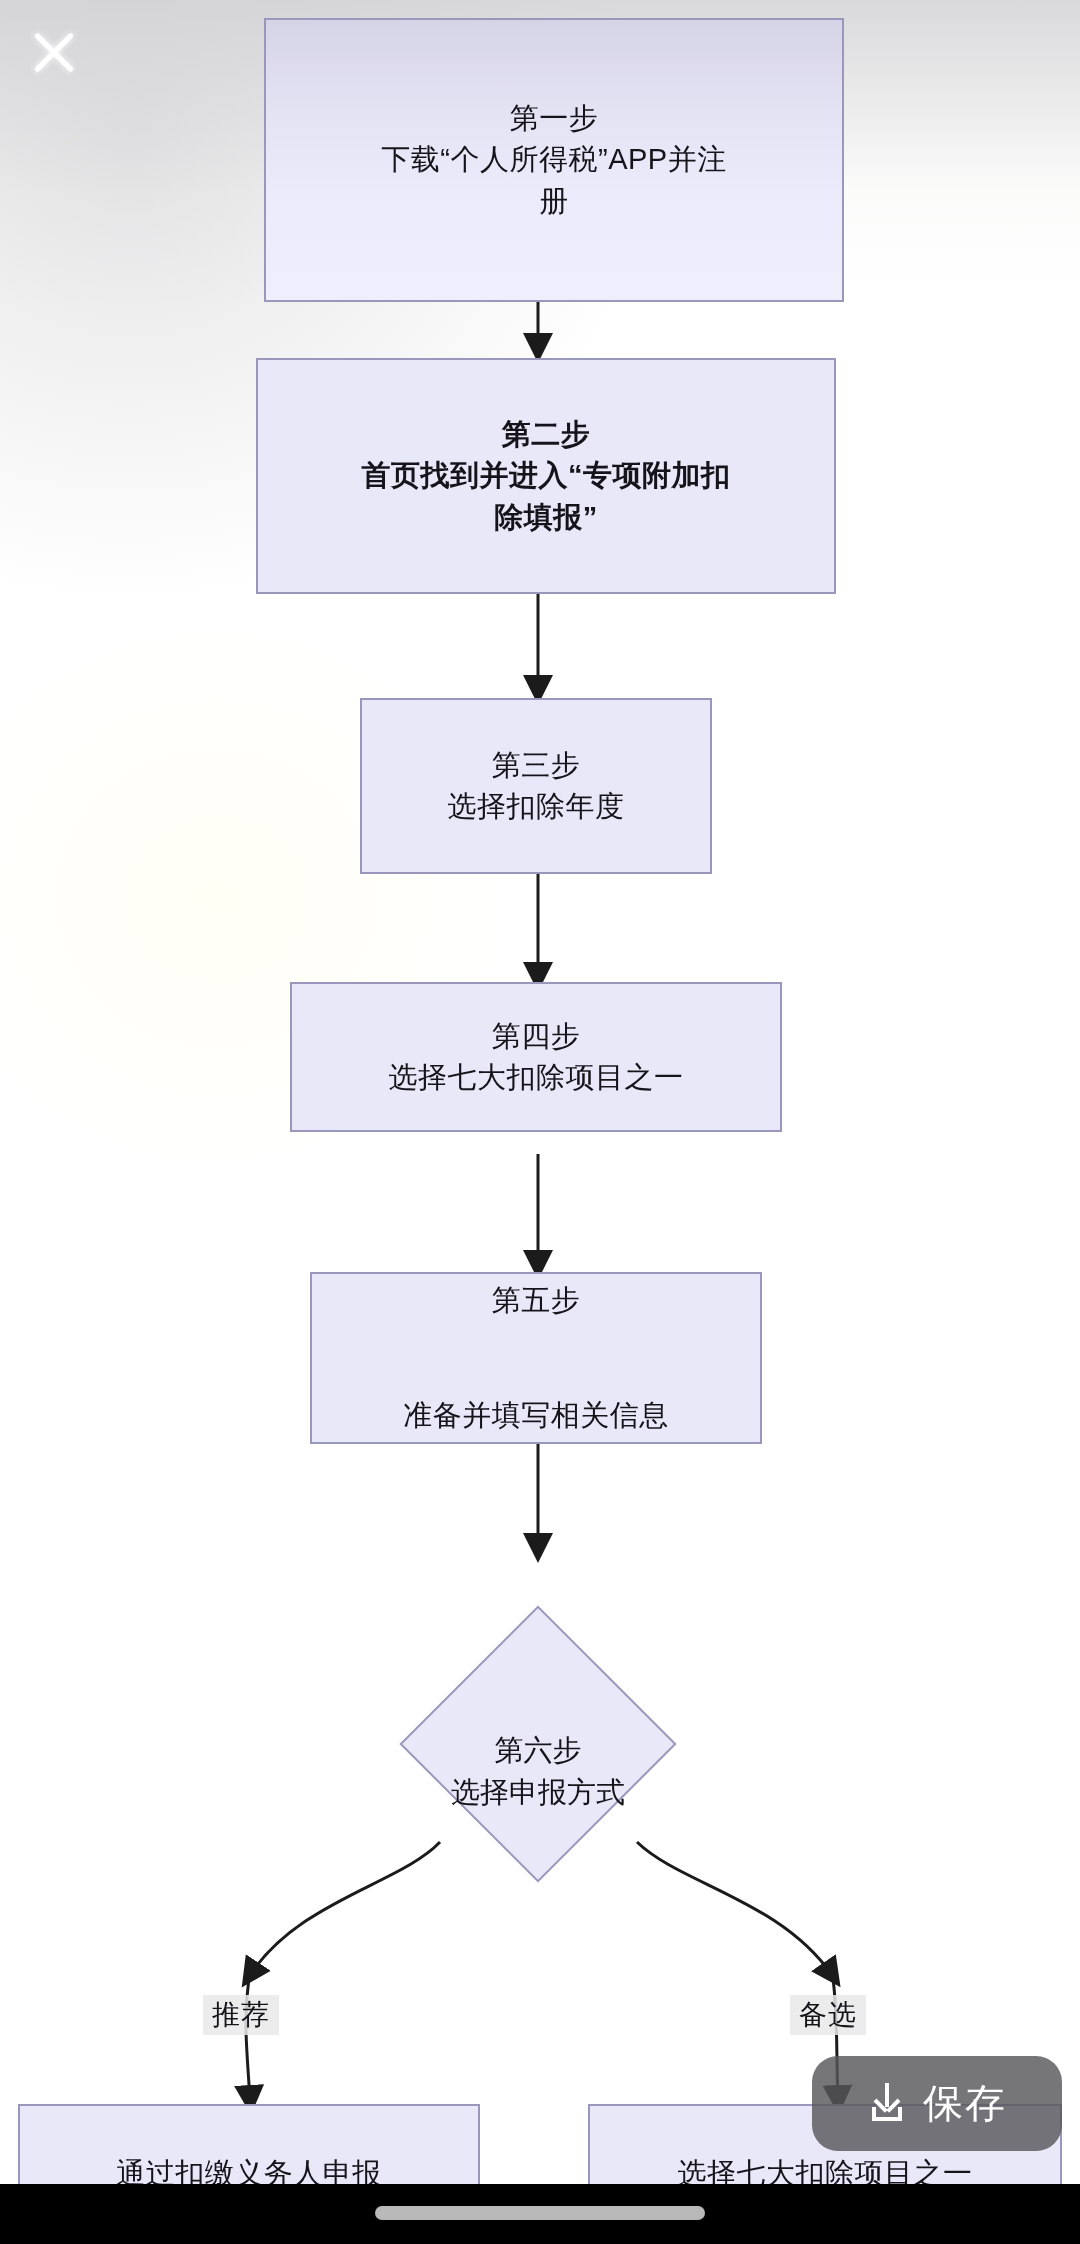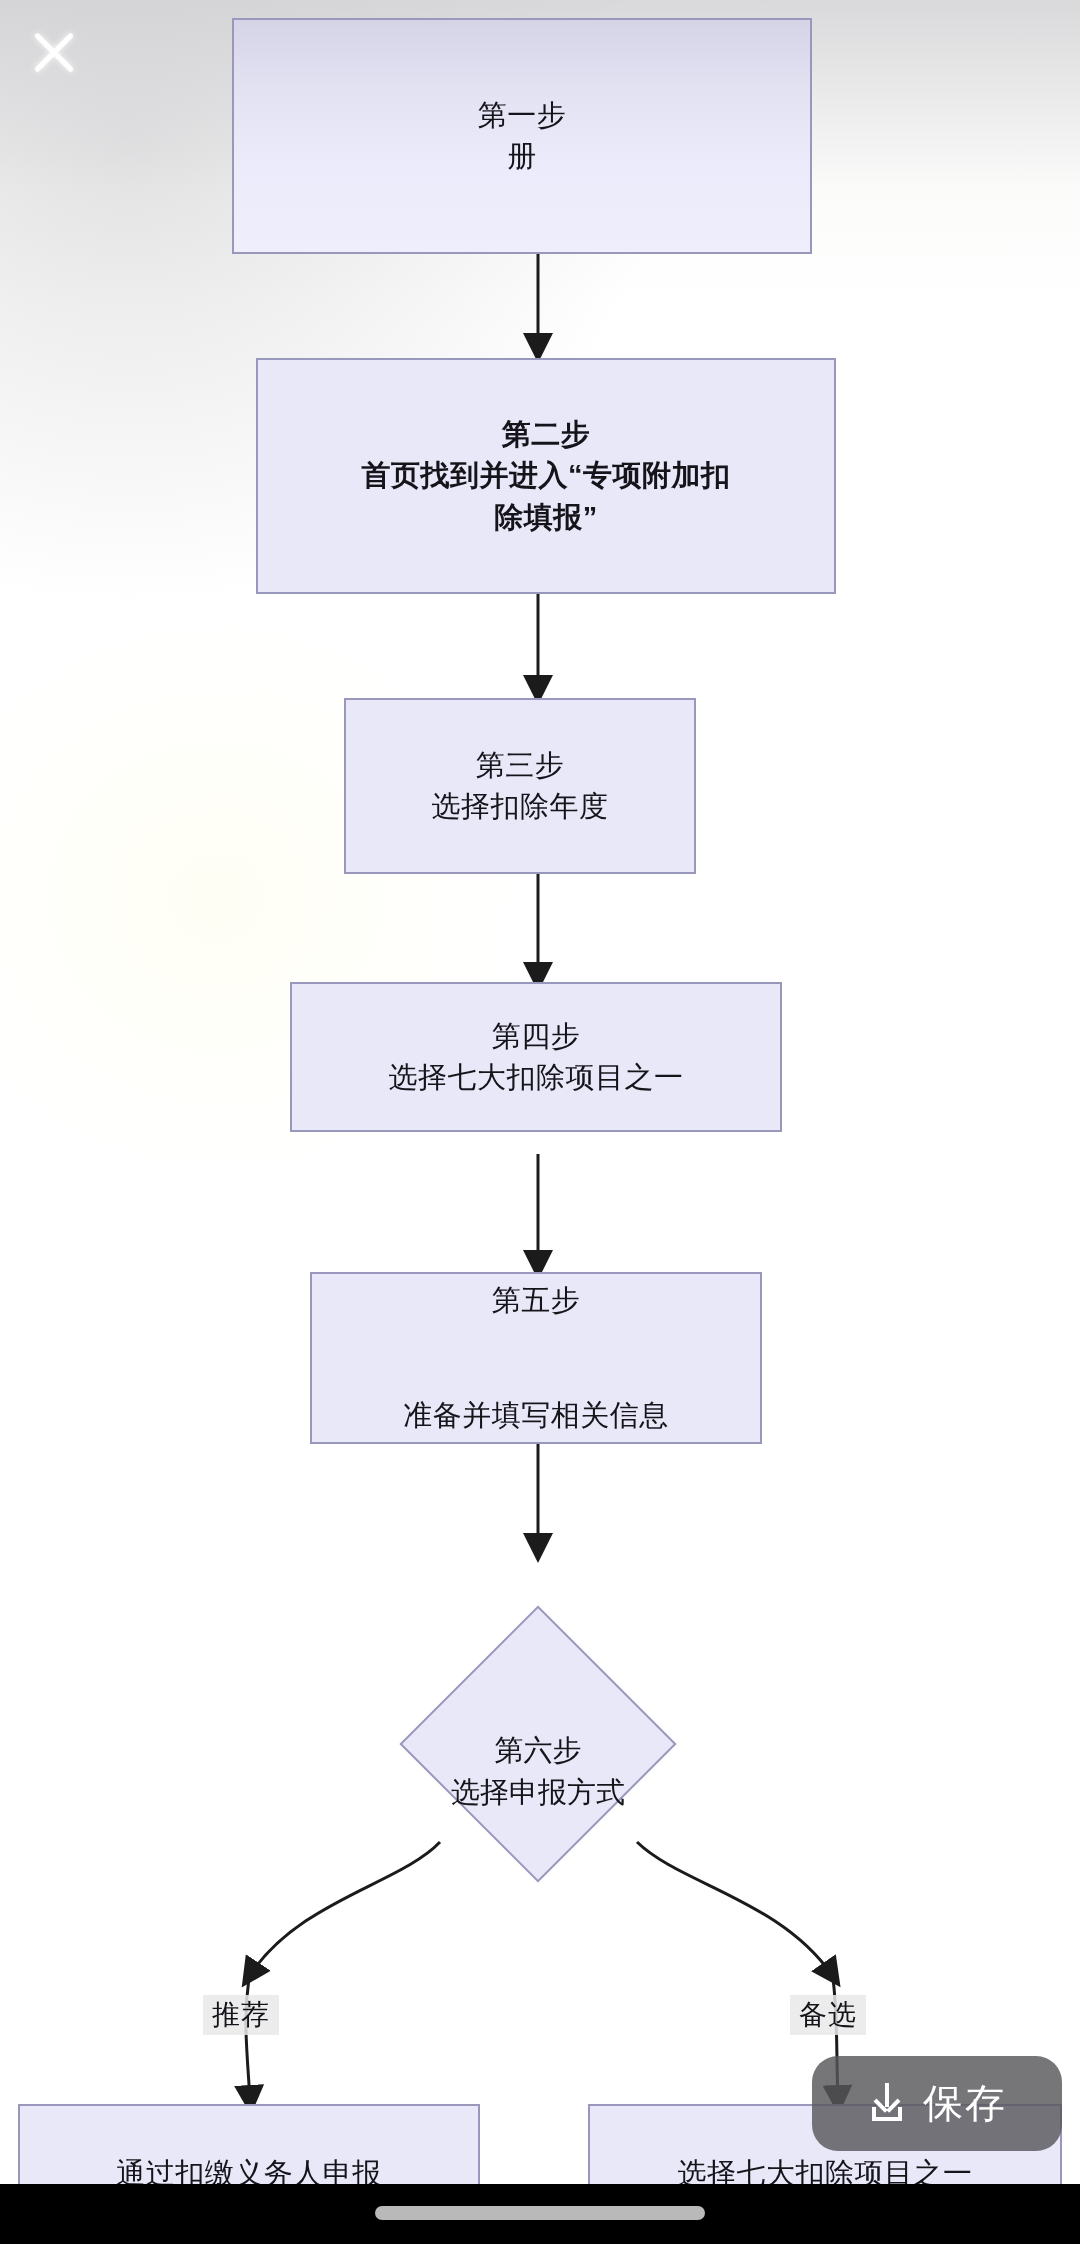--- a/index.html
+++ b/index.html
@@ -147,32 +147,33 @@
         <path d="M538,874 L538,977"></path>
         <path d="M538,1154 L538,1265"></path>
         <path d="M538,1443 L538,1548"></path>
         <path d="M440,1842 C400,1884 300,1900 250,1975"></path>
         <path d="M637,1842 C680,1884 780,1900 832,1975"></path>
         <path d="M249,1978 C243,2020 247,2050 250,2100"></path>
         <path d="M833,1978 C838,2020 836,2050 838,2100"></path>
       </g>
     </svg>
 
-    <div class="node gradient" style="left:232px;top:18px;width:580px;height:236px;">
+    <div class="node gradient" style="left:264px;top:18px;width:580px;height:284px;">
       <span class="ln">第一步</span>
+      <span class="ln">下载“个人所得税”APP并注</span>
       <span class="ln">册</span>
     </div>
 
     <div class="node" style="left:256px;top:358px;width:580px;height:236px;font-weight:bold;">
       <span class="ln">第二步</span>
       <span class="ln">首页找到并进入“专项附加扣</span>
       <span class="ln">除填报”</span>
     </div>
 
-    <div class="node" style="left:344px;top:698px;width:352px;height:176px;">
+    <div class="node" style="left:360px;top:698px;width:352px;height:176px;">
       <span class="ln">第三步</span>
       <span class="ln">选择扣除年度</span>
     </div>
 
     <div class="node" style="left:290px;top:982px;width:492px;height:150px;">
       <span class="ln">第四步</span>
       <span class="ln">选择七大扣除项目之一</span>
     </div>
 
     <div class="node" style="left:310px;top:1272px;width:452px;height:172px;justify-content:space-between;">

